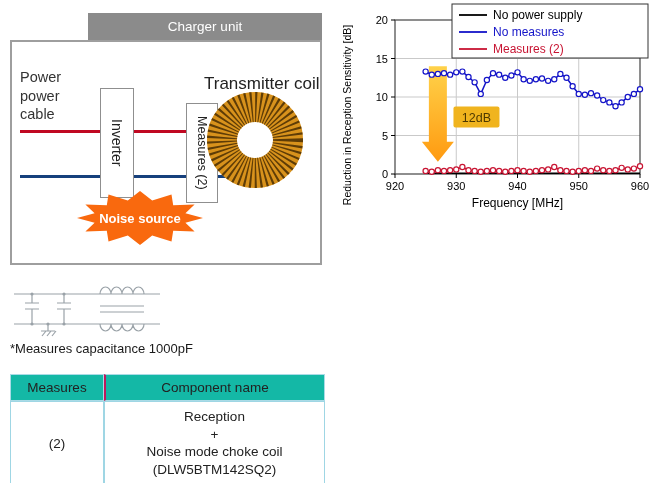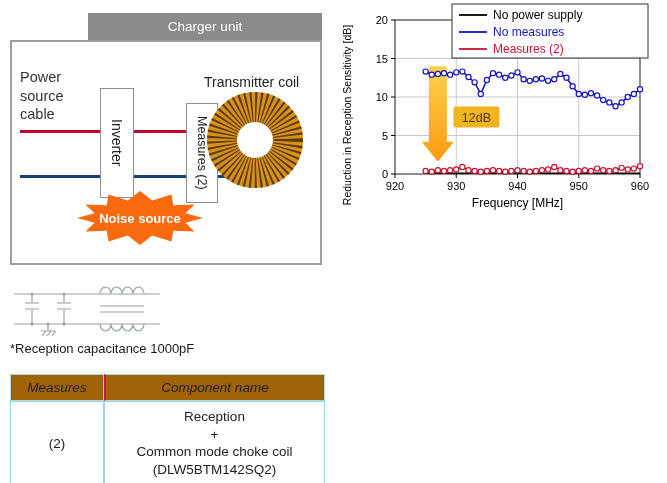--- a/index.html
+++ b/index.html
@@ -14,51 +14,51 @@
                background:#fff;box-sizing:border-box;}
   .psc{position:absolute;left:8px;top:26px;width:60px;font-size:14.5px;line-height:1.28;color:#333;}
   .wire{position:absolute;left:8px;width:212px;height:2.5px;}
   .wire-red{top:88px;background:#c00822;}
   .wire-blue{top:133px;background:#16407c;}
   .vbox{position:absolute;background:#fff;border:1.5px solid #8f8f8f;display:flex;
         align-items:center;justify-content:center;box-sizing:border-box;}
   .vbox span{writing-mode:vertical-rl;color:#222;}
   .inverter{left:88px;top:46px;width:34px;height:110px;font-size:14px;}
   .measures{left:174px;top:61px;width:32px;height:100px;font-size:12.5px;}
-  .coil-label{position:absolute;left:192px;top:32px;font-size:14px;color:#222;white-space:nowrap;}
+  .coil-label{position:absolute;left:192px;top:32px;font-size:17px;color:#222;white-space:nowrap;}
   .coil{position:absolute;left:193px;top:48px;}
   .noise{position:absolute;left:63px;top:147px;}
   .noise text{fill:#fff;font-size:13px;font-weight:bold;}
 
   
   .schematic{position:absolute;left:8px;top:278px;}
   .cap-note{position:absolute;left:10px;top:341px;font-size:13px;color:#1a1a1a;}
 
   
   .mtable{position:absolute;left:10px;top:374px;width:315px;border-collapse:separate;border-spacing:0;
           font-size:13.5px;color:#222;}
-  .mtable th{background:#a16207;font-weight:normal;padding:5px 4px;border:1.5px solid #aadbe6;font-style:italic;}
+  .mtable th{background:#14b8a6;font-weight:normal;padding:5px 4px;border:1.5px solid #aadbe6;}
   .mtable th+th{border-left:2px solid #be185d;}
   .mtable td{border:1.5px solid #9fd6e4;background:#fff;text-align:center;vertical-align:middle;padding:6px 4px;}
   .mtable th{text-align:center;}
   .mtable .col-measures{width:84px;}
   .mtable td div{line-height:1.3;}
 
   
   .chart{position:absolute;left:340px;top:2px;width:327px;height:240px;}
 </style>
 </head>
 <body>
 
 <div class="canvas">
 
   <div class="charger-title">Charger unit</div>
 
   <div class="charger-box">
-    <div class="psc">Power source cable</div>
+    <div class="psc">Power power cable</div>
 
     <div class="wire wire-red"></div>
     <div class="wire wire-blue"></div>
 
     <div class="vbox inverter">
       <span>Inverter</span>
     </div>
 
     <div class="vbox measures">
       <span>Measures (2)</span>
@@ -89,36 +89,36 @@
     </g>
     <g fill="#9aa2a8">
       <circle cx="24" cy="16" r="1.6"></circle>
         <circle cx="24" cy="46" r="1.6"></circle>
       <circle cx="56" cy="16" r="1.6"></circle>
         <circle cx="56" cy="46" r="1.6"></circle>
       <circle cx="40" cy="46" r="1.6"></circle>
     </g>
   </svg>
 
-  <div class="cap-note">*Reception capacitance 1000pF</div>
+  <div class="cap-note">*Measures capacitance 1000pF</div>
 
   <table class="mtable">
     <thead>
       <tr>
         <th class="col-measures">Measures</th>
         <th>Component name</th>
       </tr>
     </thead>
     <tbody>
       <tr>
         <td>(2)</td>
         <td>
           <div>Reception</div>
           <div>+</div>
-          <div>Common mode choke coil</div>
+          <div>Noise mode choke coil</div>
           <div>(DLW5BTM142SQ2)</div>
         </td>
       </tr>
     </tbody>
   </table>
 
   <div class="chart">
     <svg id="chart-svg" width="327" height="240" viewBox="0 0 327 240">
         <defs>
           <linearGradient id="ag" x1="0" y1="0" x2="0" y2="1">

